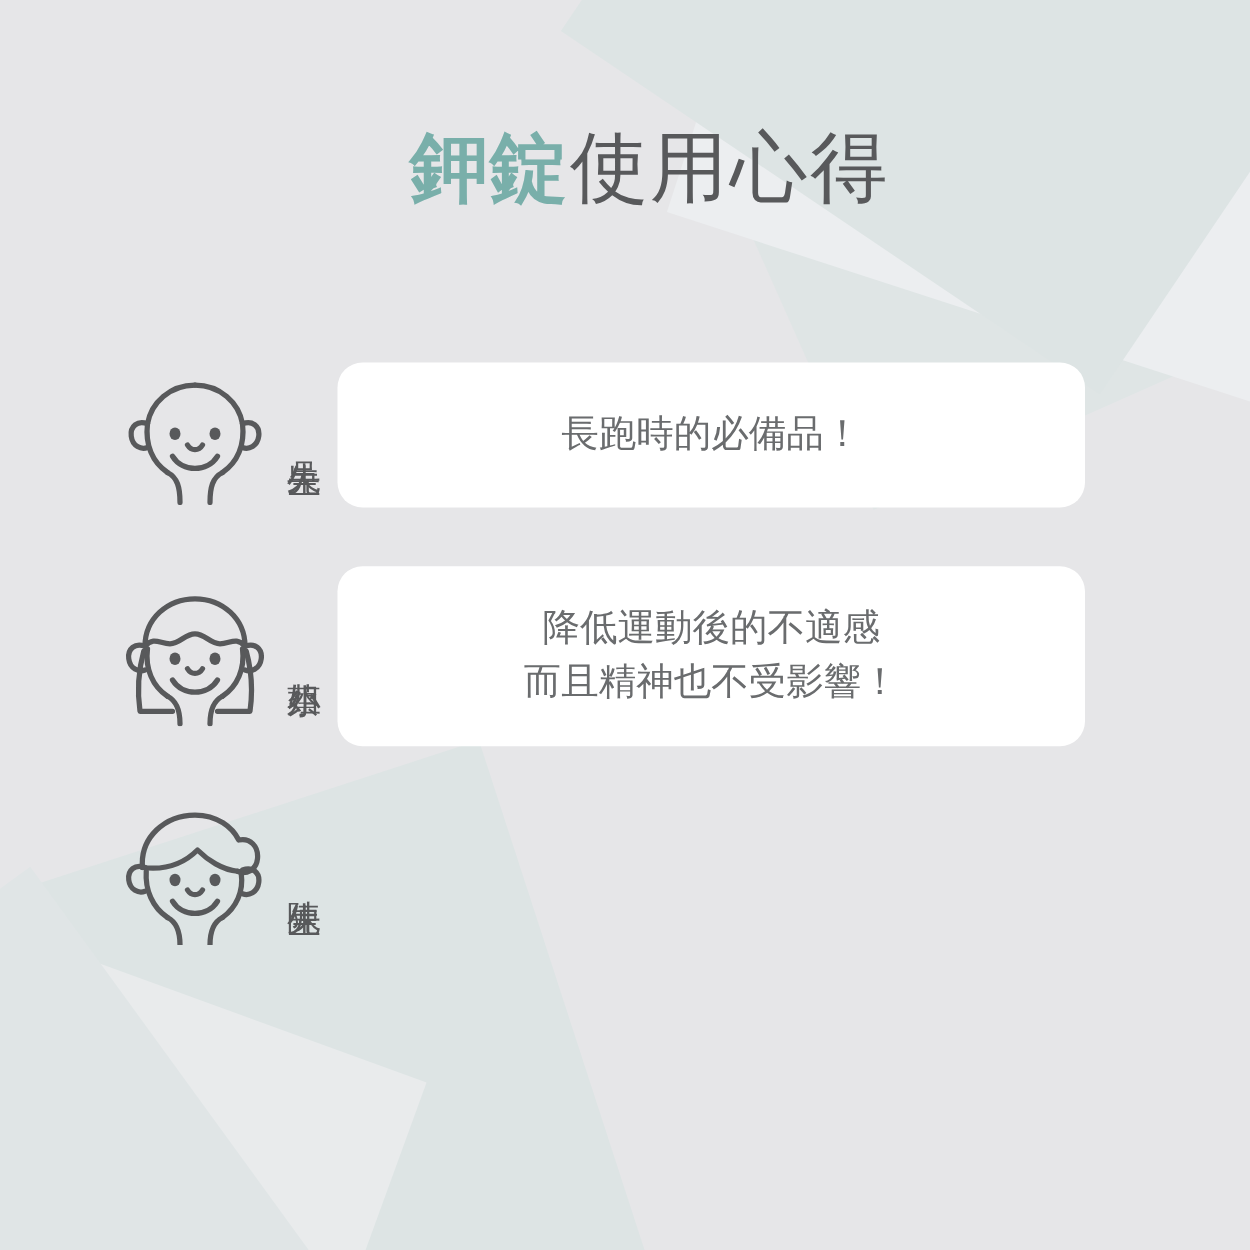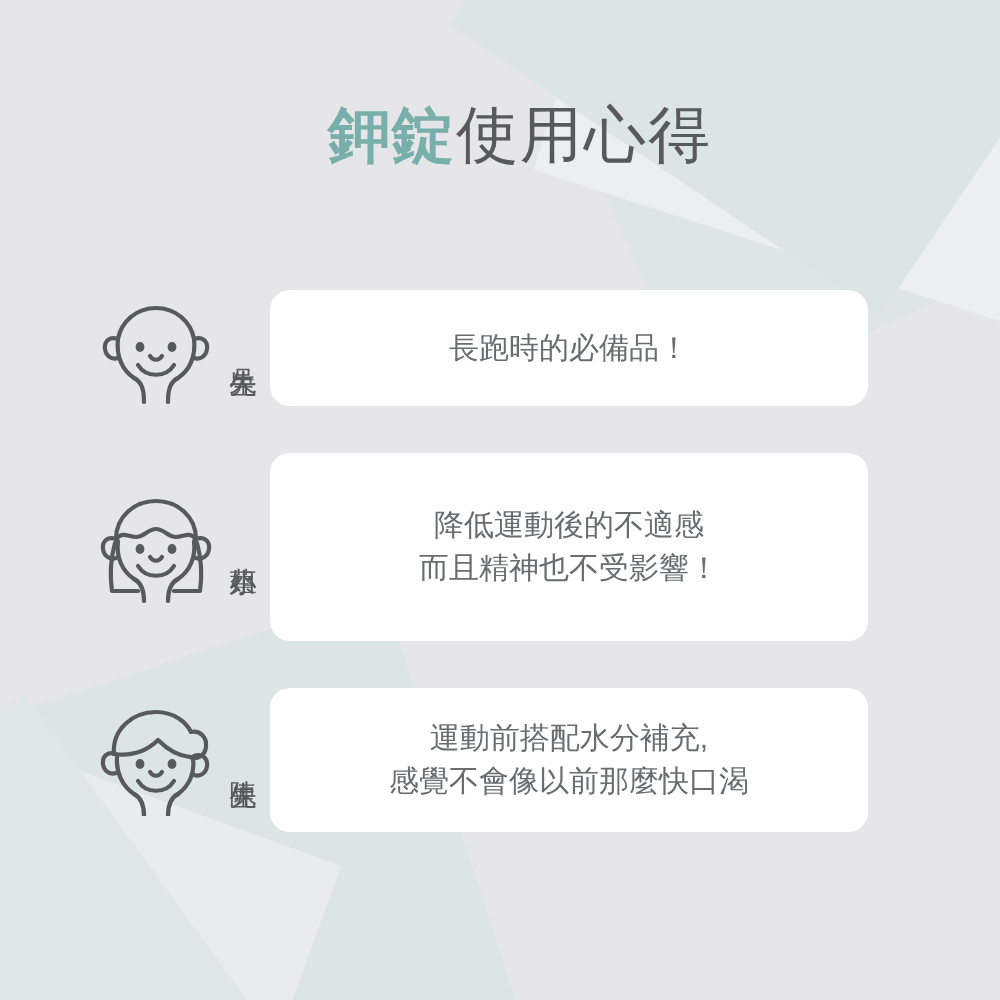--- a/index.html
+++ b/index.html
@@ -151,21 +151,21 @@
     justify-content: center;
     text-align: center;
     color: #6a6c6e;
     font-size: 30px;
     line-height: 1.42;
     white-space: pre-line;
     padding: 0 13px;
     box-sizing: border-box;
   }
   .bubble-1 { height: 116px; }
-  .bubble-2 { height: 188px; }
+  .bubble-2 { height: 144px; }
   .bubble-3 { height: 144px; }
 </style>
 </head>
 <body>
 
 <div id="poster">
 
   <div class="shard shard-tr-1"></div>
   <div class="shard shard-tr-2"></div>
   <div class="shard shard-tr-3"></div>
@@ -258,18 +258,16 @@
         <path d="M82 90 C74 94 72 102 72 112"></path>
 
         <ellipse cx="44" cy="60" rx="4.4" ry="5" fill="#58595b" stroke="none"></ellipse>
         <ellipse cx="76" cy="60" rx="4.4" ry="5" fill="#58595b" stroke="none"></ellipse>
 
         <path d="M54 68 C57 73 63 73 66 68"></path>
 
         <path d="M42 77 C50 90 70 90 78 77"></path>
       </svg>
       <div class="person-name">陳先生</div>
-      <div class="bubble bubble-3">運動前搭配水分補充,
-感覺不會像以前那麼快口渴</div>
     </div>
 
   </div>
 </div>
 
 </body></html>

